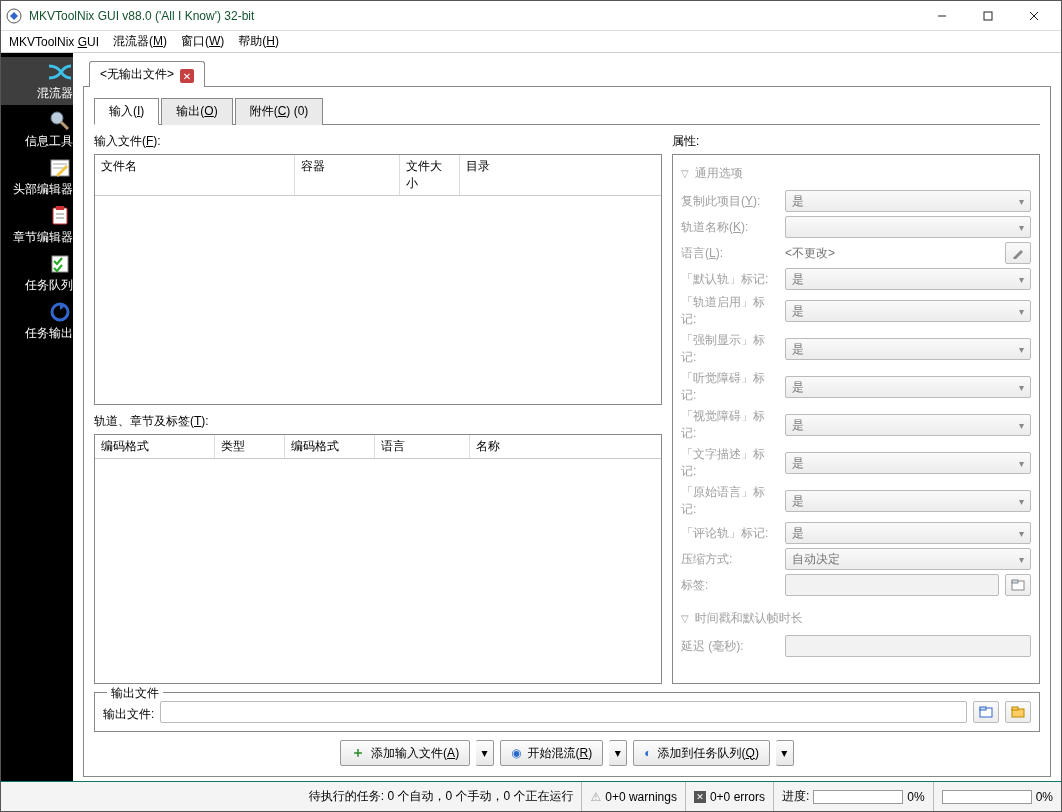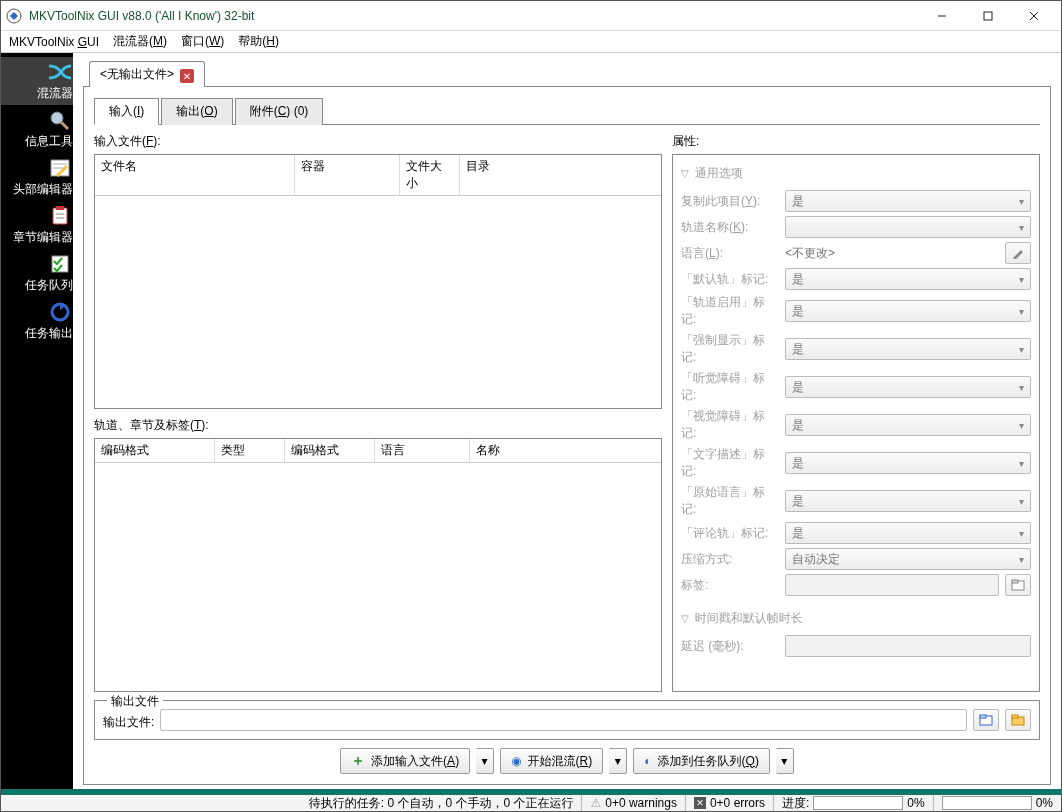--- a/index.html
+++ b/index.html
@@ -45,21 +45,21 @@
 .combo::after { content: "▾"; position: absolute; right: 6px; color: #888; font-size: 10px; }
 .txt { background: #f2f2f2; }
 .icon-btn { width: 26px; height: 22px; border: 1px solid #bbb; background: linear-gradient(#fafafa,#ececec); border-radius: 2px; display: flex; align-items: center; justify-content: center; }
 .output-frame { border: 1px solid #888; margin-top: 8px; padding: 8px; position: relative; }
 .output-frame .legend { position: absolute; top: -8px; left: 12px; background: #fff; padding: 0 4px; }
 .output-row { display: flex; align-items: flex-end; gap: 6px; }
 .output-row .txt { background: #fff; }
 .action-row { display: flex; justify-content: center; gap: 6px; margin-top: 8px; }
 .btn { height: 26px; border: 1px solid #999; background: linear-gradient(#fdfdfd,#e8e8e8); border-radius: 2px; display: flex; align-items: center; padding: 0 10px; gap: 6px; }
 .btn-split { width: 18px; padding: 0; justify-content: center; border-left: none; }
-.statusbar { height: 22px; border-top: 6px solid #0f766e; display: flex; align-items: center; background: #f4f4f4; }
+.statusbar { height: 30px; border-top: 1px solid #0f766e; display: flex; align-items: center; background: #f4f4f4; }
 .status-seg { padding: 0 8px; border-right: 1px solid #bbb; height: 100%; display: flex; align-items: center; gap: 4px; }
 .status-seg:first-child { flex: 1; justify-content: flex-end; }
 .progress-bar { width: 90px; height: 14px; border: 1px solid #999; background: #fff; }
 .plus-icon { color: #2a8a2a; font-weight: bold; font-size: 14px; }
 .play-icon { color: #2a6acc; }
 .queue-icon { color: #2a6acc; }
 .warn-tri { color: #999; }
 </style>
 </head>
 <body>

